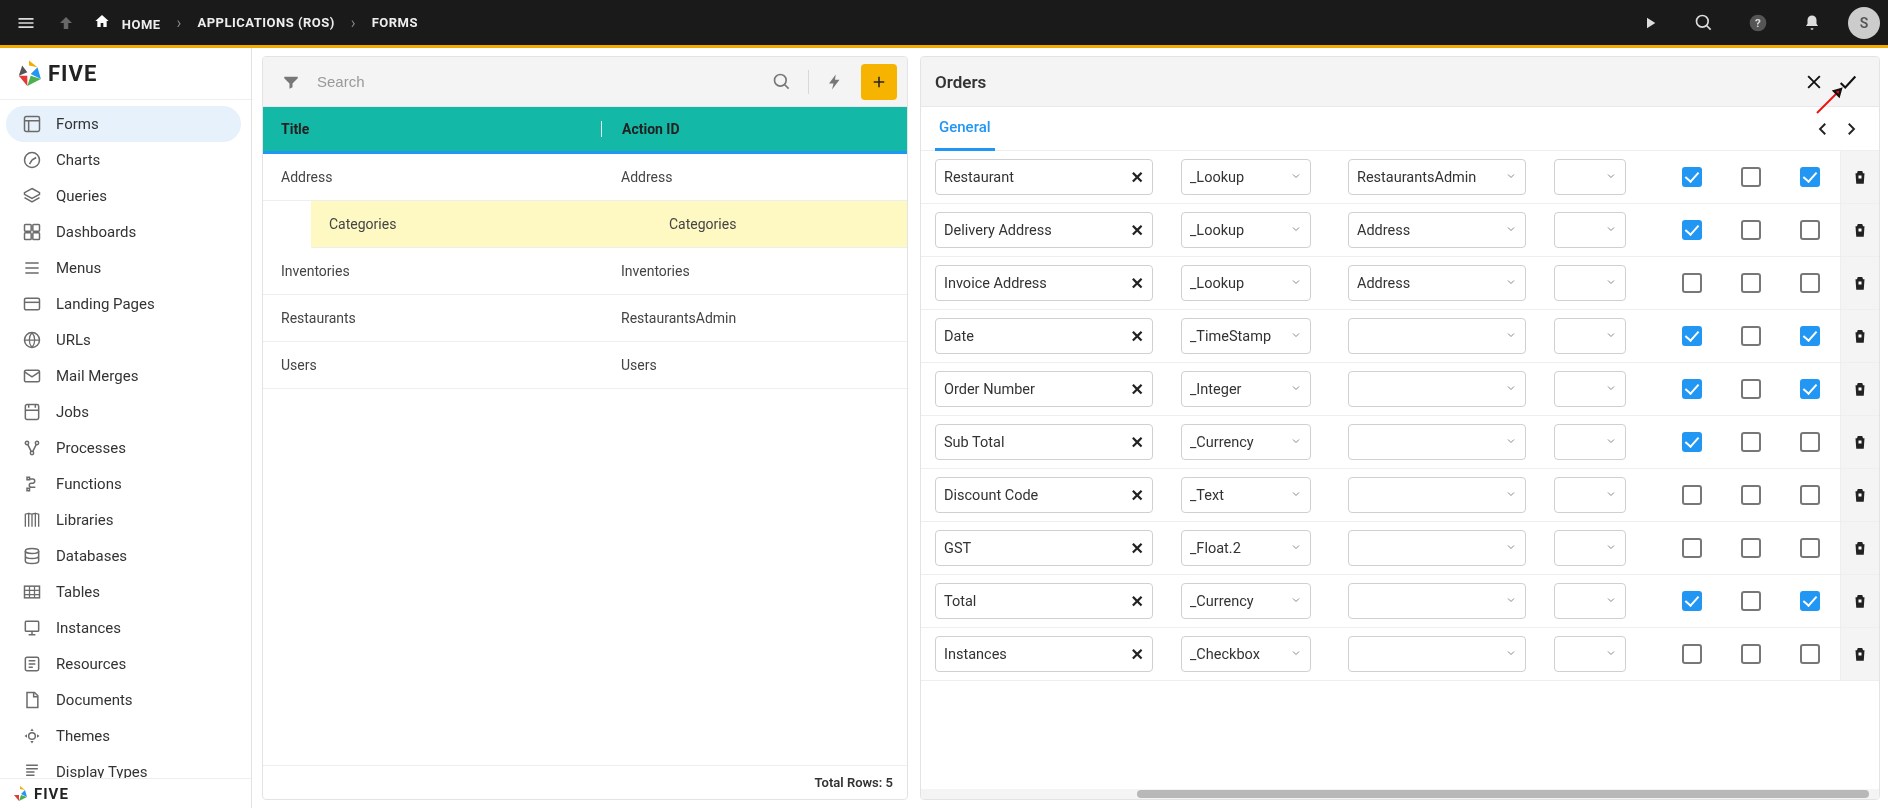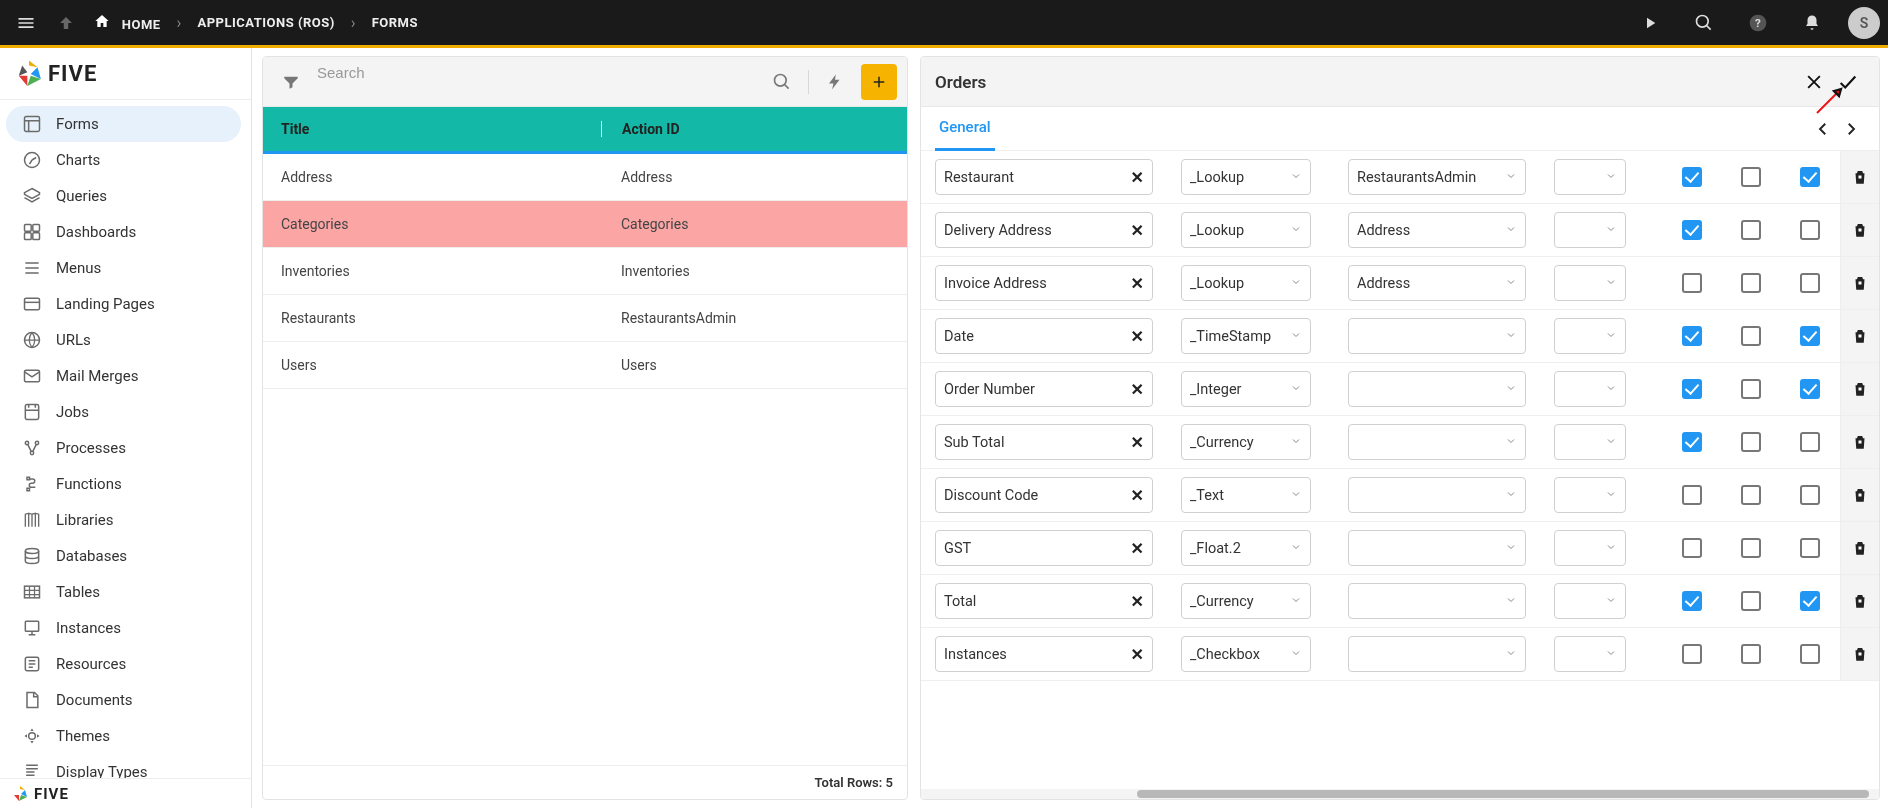--- a/index.html
+++ b/index.html
@@ -30,33 +30,33 @@
   .nav::-webkit-scrollbar { width:6px; }
   .nav::-webkit-scrollbar-thumb { background:#c5c5c5; border-radius:3px; }
   .sidebar-footer { height:30px; display:flex; align-items:center; gap:4px; padding:0 10px; border-top:1px solid #eee; font-size:12px; }
   .sidebar-footer .logo-mark { width:20px; height:20px; }
   .sidebar-footer .logo-text { font-size:15px; }
   
   .body { flex:1; display:flex; gap:12px; padding:8px 8px 8px 10px; min-width:0; }
   
   .list-panel { width:646px; border:1px solid #e3e3e3; border-radius:4px; display:flex; flex-direction:column; background:#fff; }
   .list-toolbar { height:50px; display:flex; align-items:center; padding:0 10px; gap:8px; background:#f4f4f4; border-bottom:1px solid #e8e8e8; border-radius:4px 4px 0 0; }
-  .search-wrap { flex:1; display:flex; align-items:flex-start; height:36px; background:transparent; gap:8px; }
+  .search-wrap { flex:1; display:flex; align-items:center; height:36px; background:transparent; gap:8px; }
   .search-wrap input { flex:1; border:none; background:transparent; font-size:15px; outline:none; color:#333; }
   .search-wrap input::placeholder { color:#999; }
   .tb-btn { width:36px; height:36px; display:flex; align-items:center; justify-content:center; border-radius:4px; cursor:pointer; }
   .tb-btn svg { fill:#777; }
   .tb-btn.add { background:#f6b400; color:#222; font-size:20px; font-weight:400; }
   .vsep { width:1px; height:24px; background:#d8d8d8; }
   .table-head { display:flex; padding:14px 18px; font-weight:700; color:#222; border-bottom:3px solid #2196F3; background:#14b8a6; }
   .th-title { width:320px; }
   .th-action { flex:1; border-left:1px solid #eee; padding-left:20px; }
   .table-body { flex:1; overflow:auto; }
   .row { display:flex; padding:15px 18px; border-bottom:1px solid #eee; cursor:pointer; color:#444; }
-  .row.selected { background:#fca5a5; }
+  .row.selected { background:#fef9c3;margin-left:48px; }
   .td-title { width:320px; }
   .td-action { flex:1; padding-left:20px; }
   .list-footer { height:34px; display:flex; align-items:center; justify-content:flex-end; padding:0 14px; border-top:1px solid #eee; font-size:13px; font-weight:600; color:#333; }
   
   .detail-panel { flex:1; border:1px solid #e3e3e3; border-radius:4px; display:flex; flex-direction:column; min-width:0; background:#fff; }
   .detail-head { height:50px; display:flex; align-items:center; padding:0 14px; background:#f4f4f4; border-bottom:1px solid #e8e8e8; border-radius:4px 4px 0 0; }
   .detail-title { font-weight:600; font-size:17px; color:#333; }
   .detail-head .spacer { flex:1; }
   .hicon { width:34px; height:34px; display:flex; align-items:center; justify-content:center; cursor:pointer; position:relative; }
   .hicon svg { stroke:#111; stroke-width:2.3; fill:none; }

